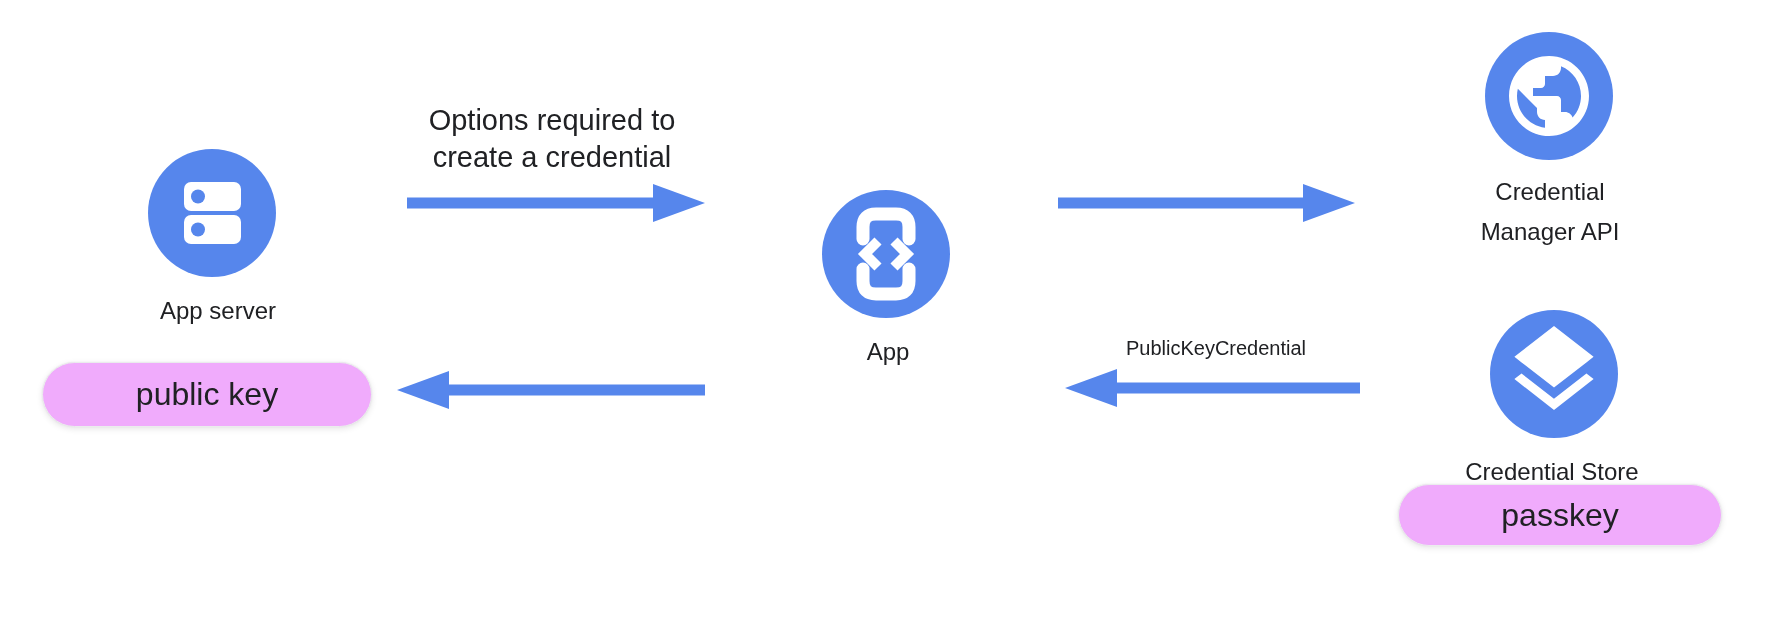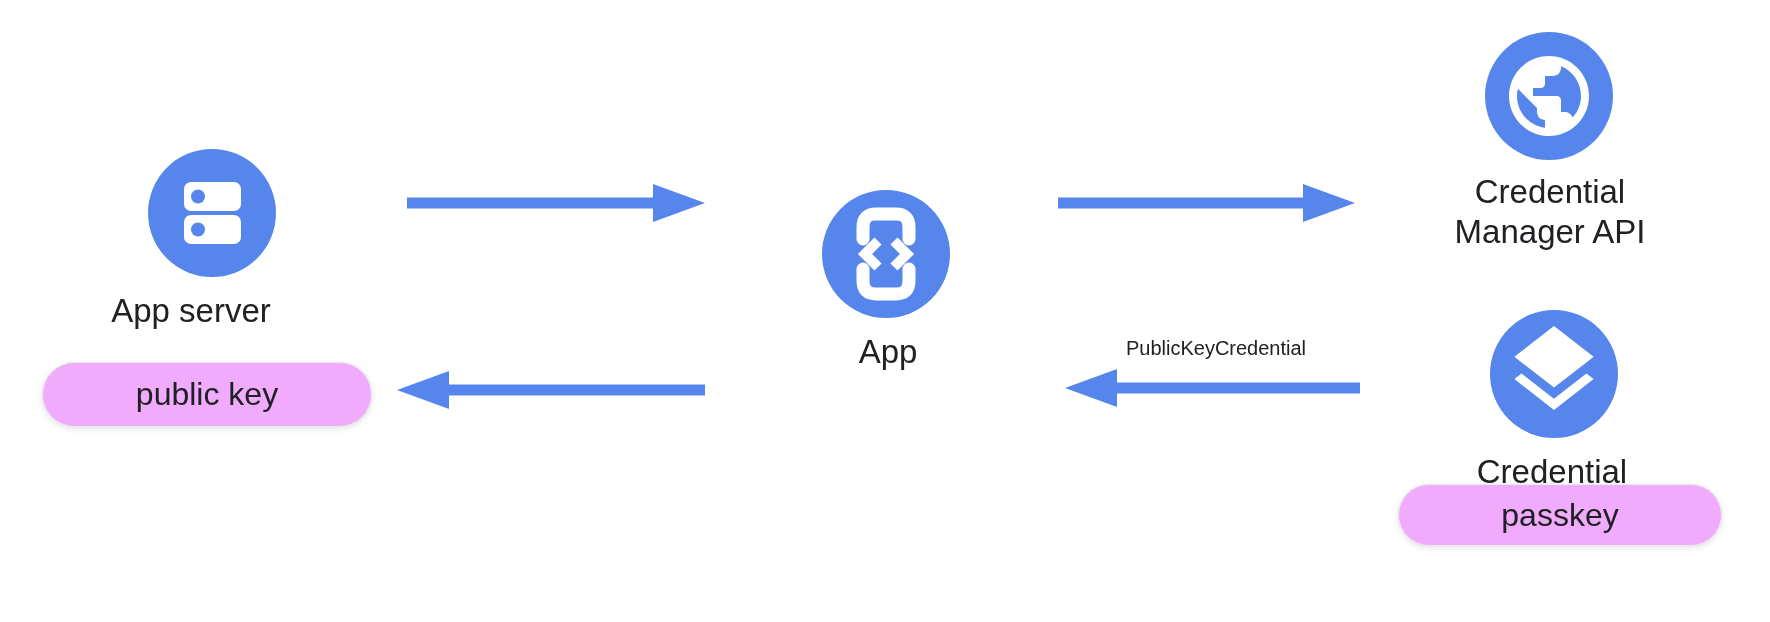--- a/index.html
+++ b/index.html
@@ -8,21 +8,21 @@
     position:relative;width:1770px;height:622px;overflow:hidden;
     background:#fff;color:var(--text);
     font-family:"Liberation Sans",sans-serif;
   }
   .circle{
     position:absolute;width:128px;height:128px;border-radius:50%;
     background:var(--accent);display:flex;align-items:center;justify-content:center;
   }
   .node-label{
     position:absolute;transform:translateX(-50%);text-align:center;
-    font-size:33px;font-weight:500;line-height:40px;white-space:pre-line;
+    font-size:24px;font-weight:500;line-height:40px;white-space:pre-line;
   }
   .pill{
     position:absolute;background:#f0abfc;border:1px solid #ebecee;border-radius:40px;
     box-shadow:0 2px 6px rgba(0,0,0,.10),0 0 2px rgba(0,0,0,.06);
     display:flex;align-items:center;justify-content:center;
     font-size:32px;font-weight:500;
   }
   .arrow-label{
     position:absolute;transform:translateX(-50%);text-align:center;
     font-size:29px;line-height:37px;white-space:pre-line;
@@ -37,21 +37,21 @@
 <div class="canvas">
 
   <div class="circle" style="left:148px;top:149px">
     <svg width="128" height="128" viewBox="0 0 128 128">
       <rect x="36" y="33" width="57" height="29" rx="7" fill="#fff"></rect>
       <rect x="36" y="66" width="57" height="29" rx="7" fill="#fff"></rect>
       <circle class="accent-fill" cx="50" cy="47.5" r="7"></circle>
       <circle class="accent-fill" cx="50" cy="80.5" r="7"></circle>
     </svg>
   </div>
-  <div class="node-label" style="left:191px;top:291px">App server</div>
+  <div class="node-label" style="left:218px;top:291px">App server</div>
   <div class="pill" style="left:42px;top:362px;width:328px;height:63px">
     <span>public key</span>
   </div>
 
   <div class="circle" style="left:822px;top:190px">
     <svg width="128" height="128" viewBox="0 0 128 128" fill="none" stroke="#fff">
       <path d="M41 49 V37 Q41 24 54 24 H74 Q87 24 87 37 V49" stroke-width="13" stroke-linecap="round"></path>
       <path d="M41 79 V91 Q41 104 54 104 H74 Q87 104 87 91 V79" stroke-width="13" stroke-linecap="round"></path>
       <path d="M56 51 L43 64 L56 77" stroke-width="10"></path>
       <path d="M72 51 L85 64 L72 77" stroke-width="10"></path>
@@ -74,20 +74,22 @@
       <g transform="translate(64,60) scale(4.4) translate(-12,-12)">
         <path fill="#fff" d="M11.99 18.54l-7.37-5.73L3 14.07l9 7 9-7-1.63-1.27-7.38 5.74zM12 16l7.36-5.73L21 9l-9-7-9 7 1.63 1.27L12 16z"></path>
       </g>
     </svg>
   </div>
   <div class="node-label" style="left:1552px;top:452px">Credential Store</div>
   <div class="pill" style="left:1398px;top:484px;width:322px;height:60px">
     <span>passkey</span>
   </div>
 
+  <div class="arrow-label" style="left:552px;top:102px">Options required to
+create a credential</div>
   <svg class="arrow" style="left:407px;top:181px" width="298" height="44" viewBox="0 0 298 44">
     <rect class="accent-fill" x="0" y="16.5" width="248" height="11"></rect>
     <polygon class="accent-fill" points="246,3 298,22 246,41"></polygon>
   </svg>
 
   <svg class="arrow" style="left:1058px;top:181px" width="297" height="44" viewBox="0 0 297 44">
     <rect class="accent-fill" x="0" y="16.5" width="247" height="11"></rect>
     <polygon class="accent-fill" points="245,3 297,22 245,41"></polygon>
   </svg>
 

